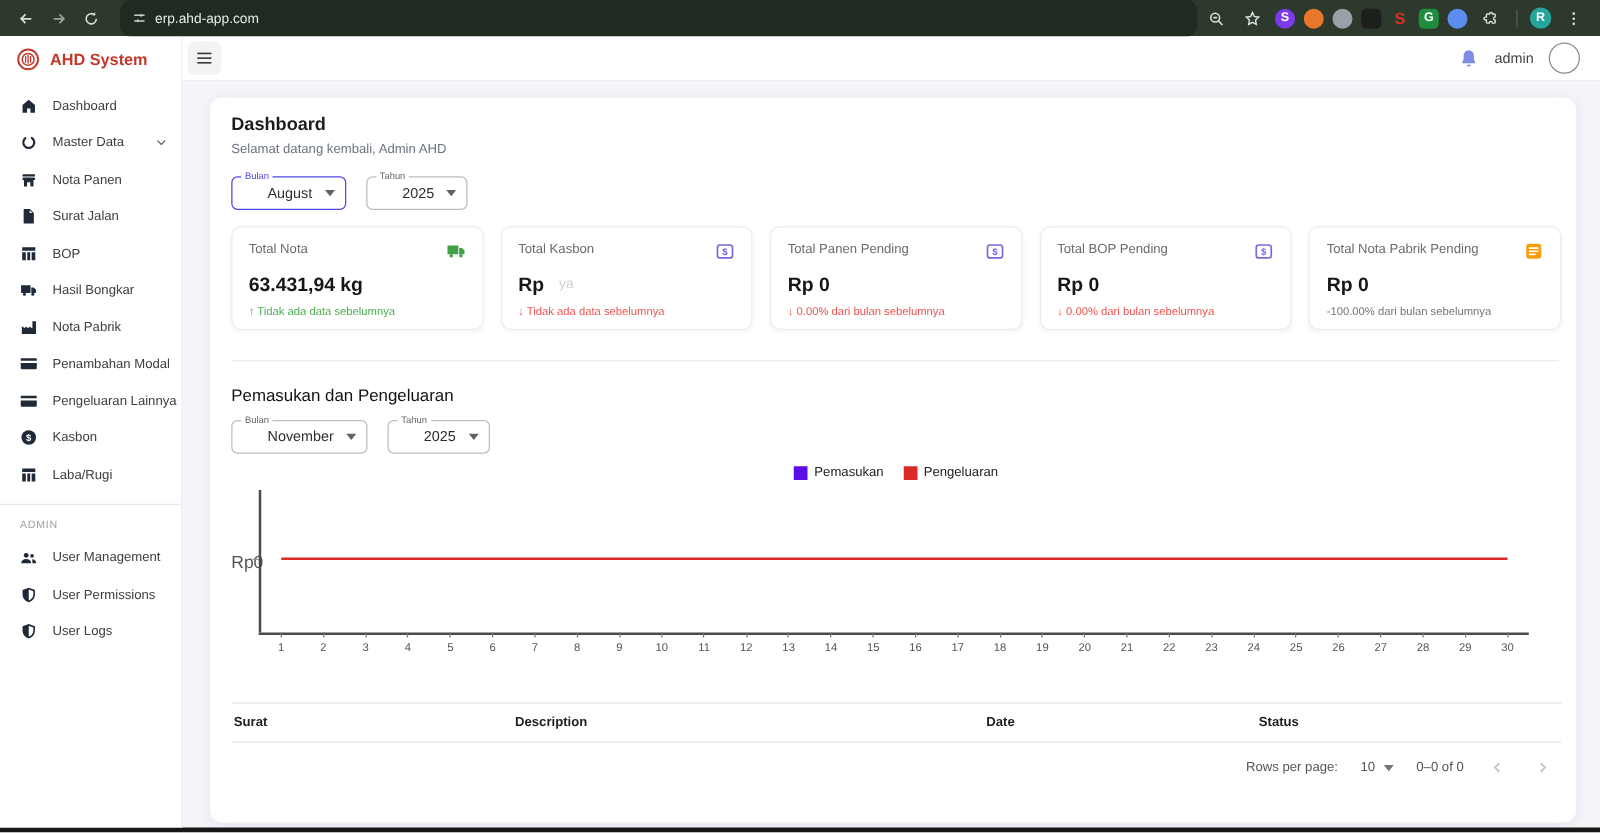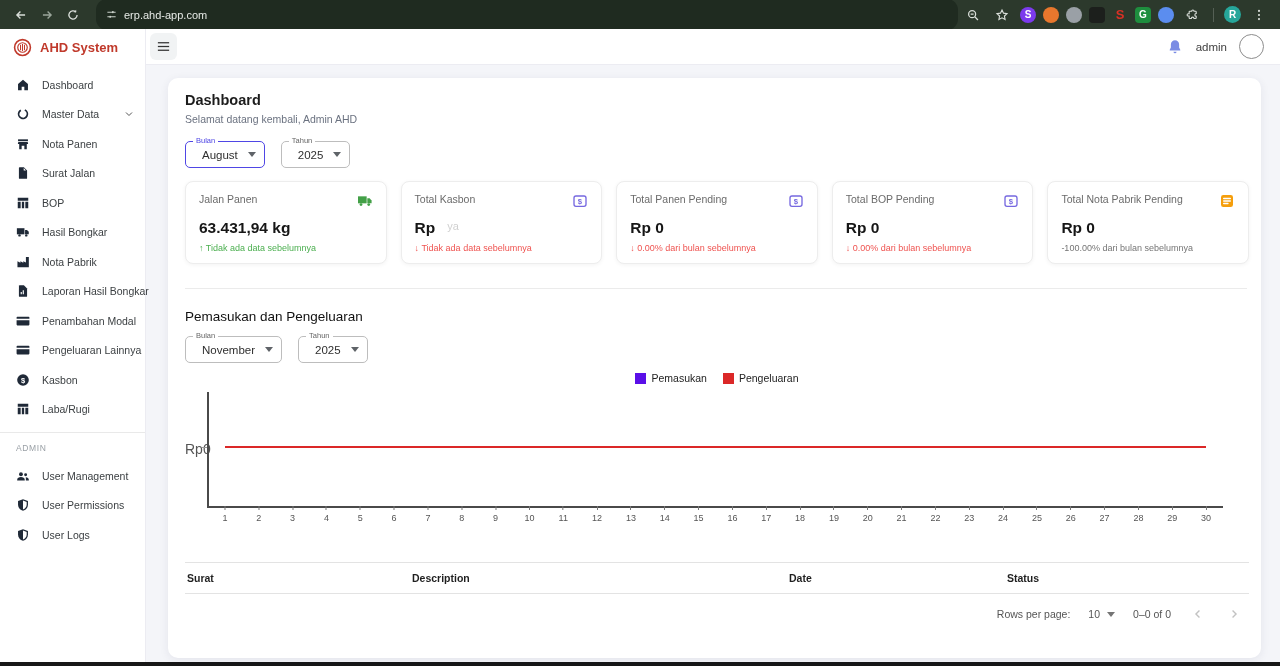--- a/index.html
+++ b/index.html
@@ -47,21 +47,21 @@
   .side-div { border-top:1px solid #e9e9e9; margin:8px 0 6px; }
   .admin-label { padding:4px 16px 8px; font-size:8.5px; color:#9aa0a6; letter-spacing:0.6px; }
 
   
   .content { padding:13px 19px 0 22px; }
   .main-card { background:#fff; border-radius:10px; box-shadow:0 2px 10px rgba(40,40,80,0.08); height:580px; padding:14px 12px 0 17px; }
   .page-title { font-size:14.5px; font-weight:bold; color:#1c1c1c; }
   .subtitle { font-size:10.5px; color:#6b7280; margin-top:5px; }
 
   .filter-row { display:flex; gap:16px; margin-top:16px; }
-  .mui-select { position:relative; border:1px solid #bdbdbd; border-radius:5px; height:27px; display:flex; align-items:center; padding:0 8px 0 16px; gap:10px; font-size:11.5px; color:#2f2f2f; background:#fff; cursor:pointer; }
+  .mui-select { position:relative; border:1px solid #bdbdbd; border-radius:5px; height:27px; display:flex; align-items:center; padding:0 8px 0 28px; gap:10px; font-size:11.5px; color:#2f2f2f; background:#fff; cursor:pointer; }
   .mui-select.focused { border:1.5px solid #4f46e5; }
   .mui-label { position:absolute; top:-6px; left:7px; background:#fff; padding:0 3px; font-size:7.5px; color:#666; }
   .focused .mui-label { color:#4f46e5; }
   .caret { width:0; height:0; border-left:4px solid transparent; border-right:4px solid transparent; border-top:5px solid #5f6368; }
 
   .stats-row { display:flex; gap:14px; margin-top:13px; }
   .stat-card { flex:1; border:1px solid #ededed; border-radius:8px; box-shadow:0 1px 4px rgba(0,0,0,0.05); padding:11px 13px 10px; height:83px; background:#fff; }
   .stat-head { display:flex; justify-content:space-between; align-items:flex-start; }
   .stat-title { font-size:10.5px; color:#6b6b6b; }
   .stat-ic svg { width:16px; height:16px; }
@@ -265,30 +265,20 @@
             <svg viewBox="0 0 24 24" fill="currentColor">
               <path d="M2.5 21V10.5l5 2.6v-2.6l5 2.6v-2.6l4.5 2.4V3.5H22V21z"></path>
             </svg>
           </span>
       <span class="mi-lb">Nota Pabrik</span>
 
     </div>
     <div class="mi">
       <span class="mi-ic">
             <svg viewBox="0 0 24 24" fill="currentColor">
-              <path d="M13.5 2H6.2C5.5 2 5 2.5 5 3.2v17.6c0 .7.5 1.2 1.2 1.2h11.6c.7 0 1.2-.5 1.2-1.2V7.5L13.5 2z"></path>
-              <path fill="#fff" d="M8 17.5v-4h2v4zm3.5 0v-7h2v7z"></path>
-            </svg>
-          </span>
-      <span class="mi-lb">Laporan Hasil Bongkar</span>
-
-    </div>
-    <div class="mi">
-      <span class="mi-ic">
-            <svg viewBox="0 0 24 24" fill="currentColor">
               <path d="M2.3 4.5h19.4c.7 0 1.3.6 1.3 1.3V8H1V5.8c0-.7.6-1.3 1.3-1.3zM1 10.8h22v7.4c0 .7-.6 1.3-1.3 1.3H2.3c-.7 0-1.3-.6-1.3-1.3z"></path>
             </svg>
           </span>
       <span class="mi-lb">Penambahan Modal</span>
 
     </div>
     <div class="mi">
       <span class="mi-ic">
             <svg viewBox="0 0 24 24" fill="currentColor">
               <path d="M2.3 4.5h19.4c.7 0 1.3.6 1.3 1.3V8H1V5.8c0-.7.6-1.3 1.3-1.3zM1 10.8h22v7.4c0 .7-.6 1.3-1.3 1.3H2.3c-.7 0-1.3-.6-1.3-1.3z"></path>
@@ -370,21 +360,21 @@
         <div class="mui-select" style="min-width:52px">
           <span class="mui-label">Tahun</span>
           <span>2025</span>
           <span class="caret"></span>
         </div>
       </div>
 
       <div class="stats-row" id="stats-row">
   <div class="stat-card">
     <div class="stat-head">
-      <span class="stat-title">Jalan Panen</span>
+      <span class="stat-title">Total Nota</span>
       <span class="stat-ic" style="color:#43a047"><svg viewBox="0 0 24 24" fill="currentColor">
                   <path d="M1.5 5h13v10.5h-13z"></path>
                   <path d="M15.5 8h3.4l3 3.1V15.5h-6.4z"></path>
                   <circle cx="6" cy="17.3" r="2.1"></circle>
                   <circle cx="17.6" cy="17.3" r="2.1"></circle>
                 </svg></span>
     </div>
     <div class="stat-value"><span>63.431,94 kg</span></div>
     <div class="stat-delta" style="color:#4caf50"><span>↑</span> <span>Tidak ada data sebelumnya</span></div>
   </div>

